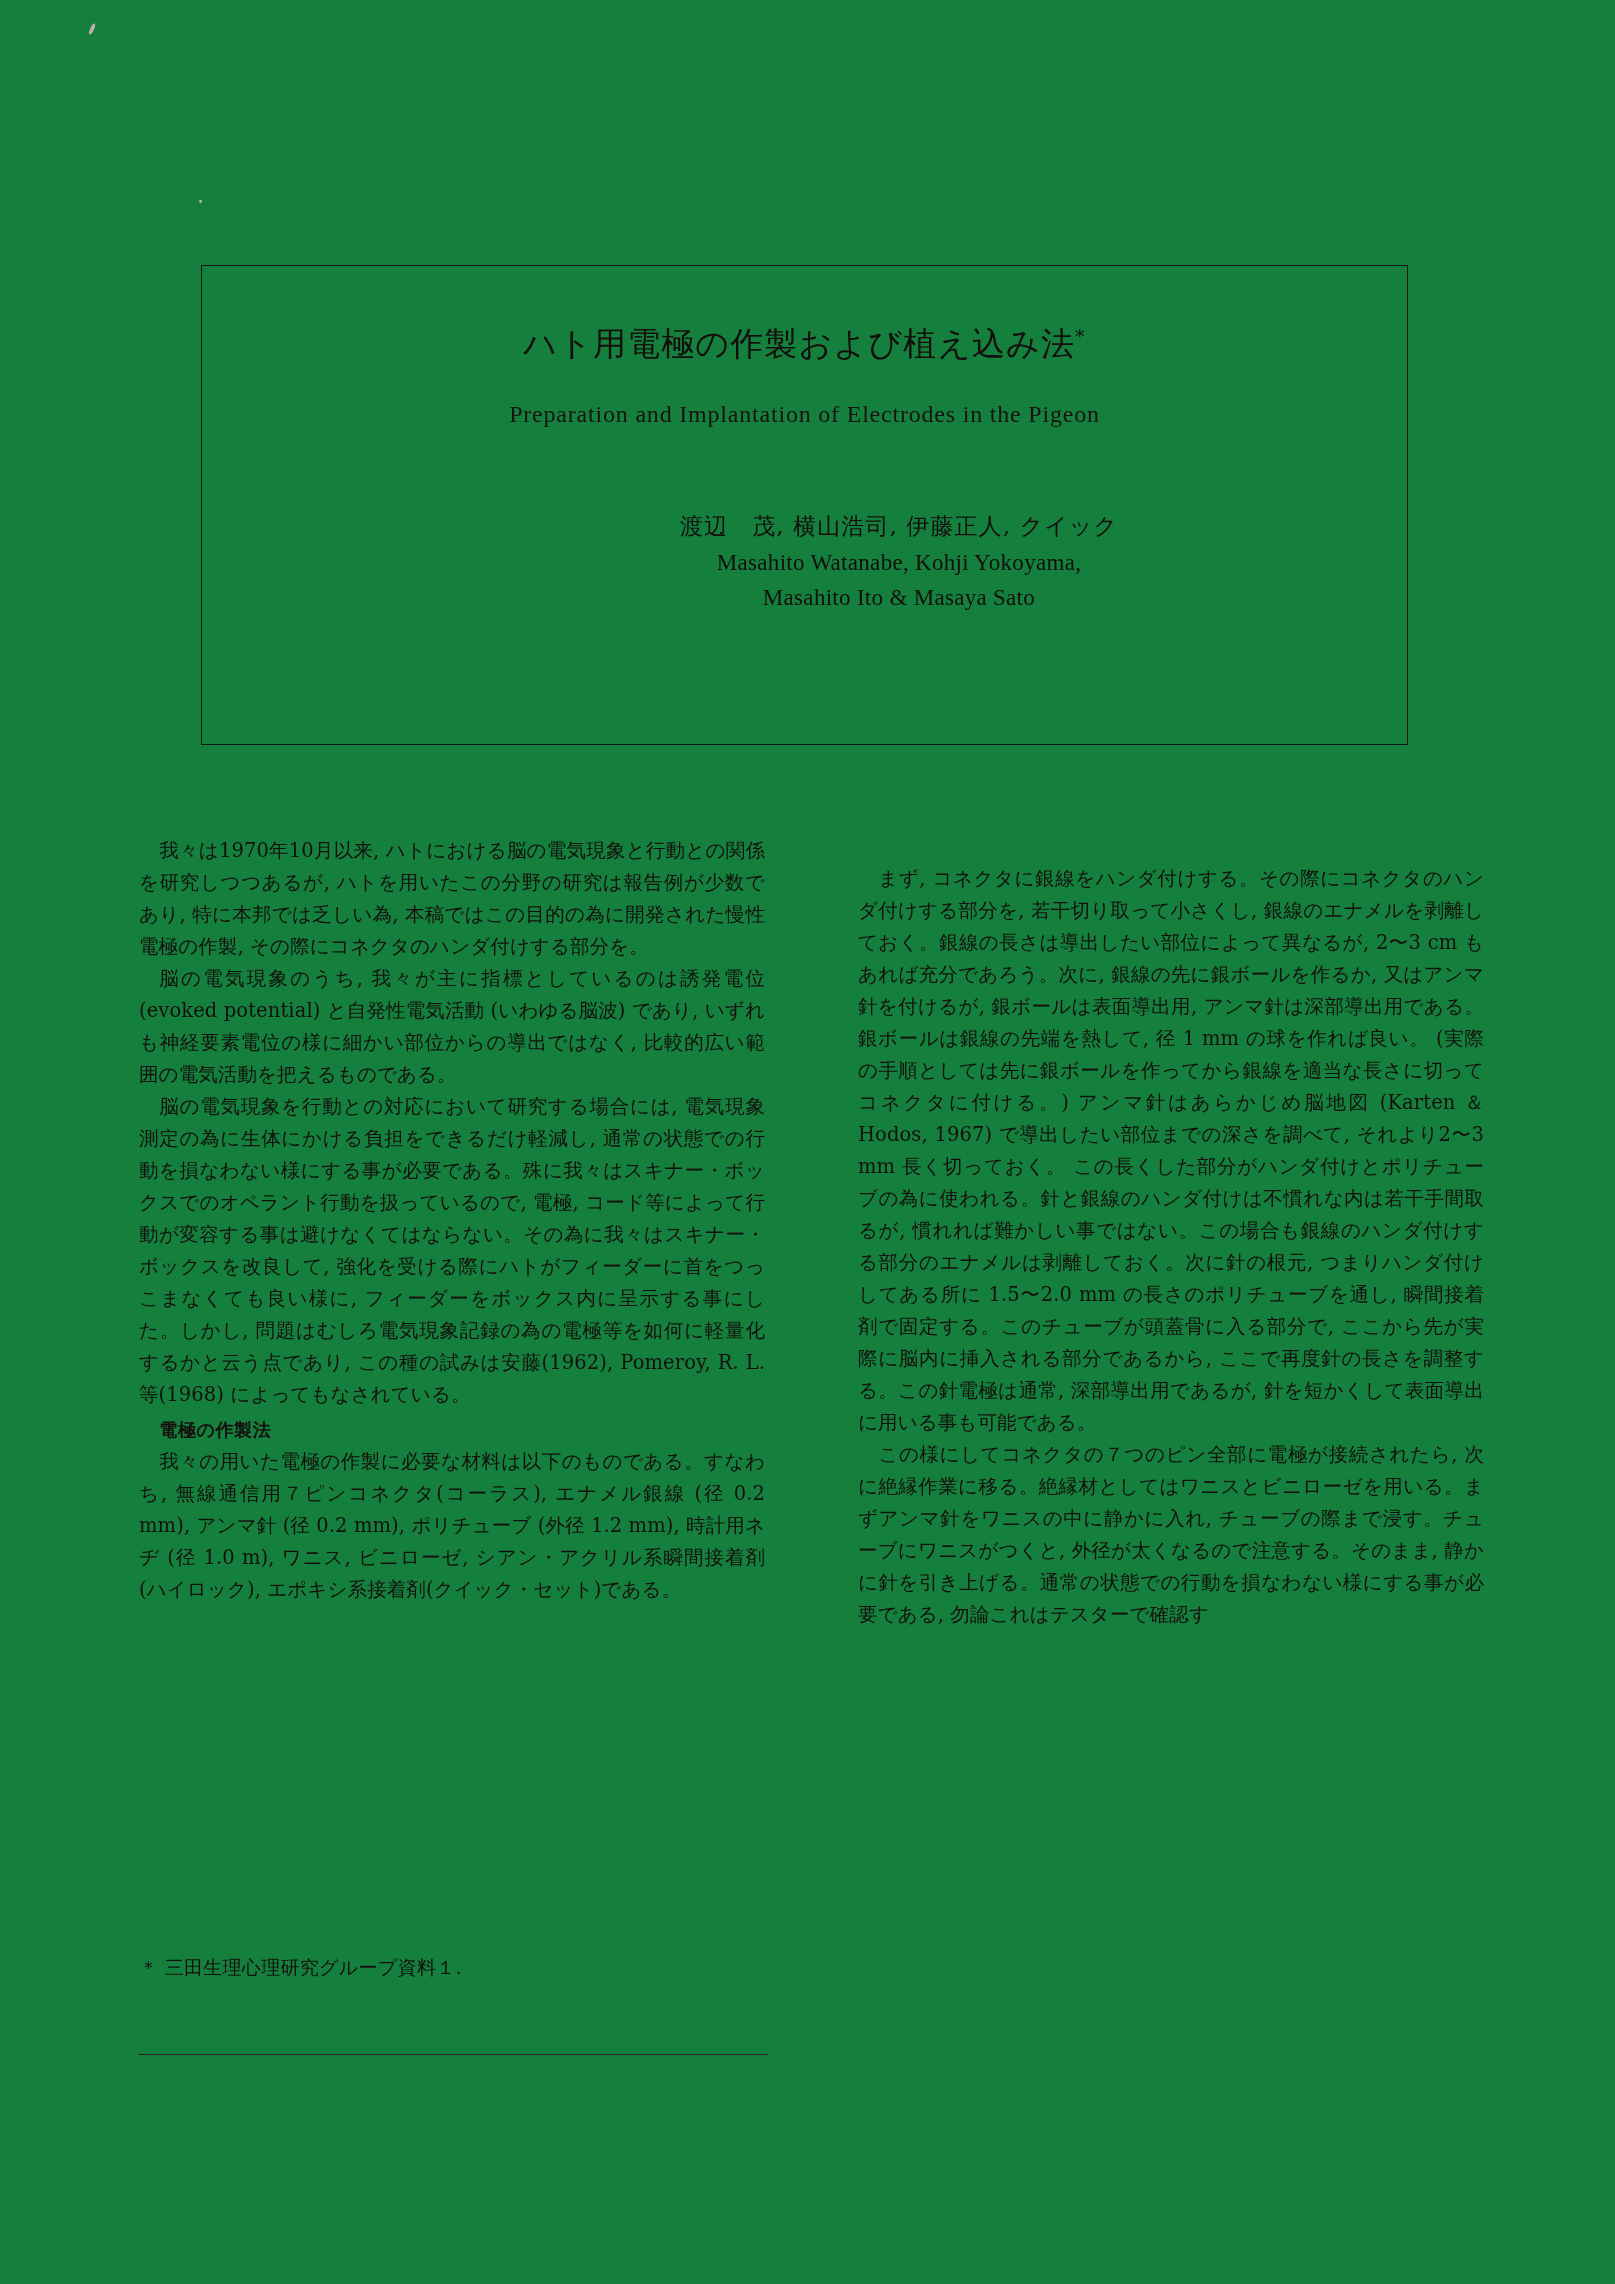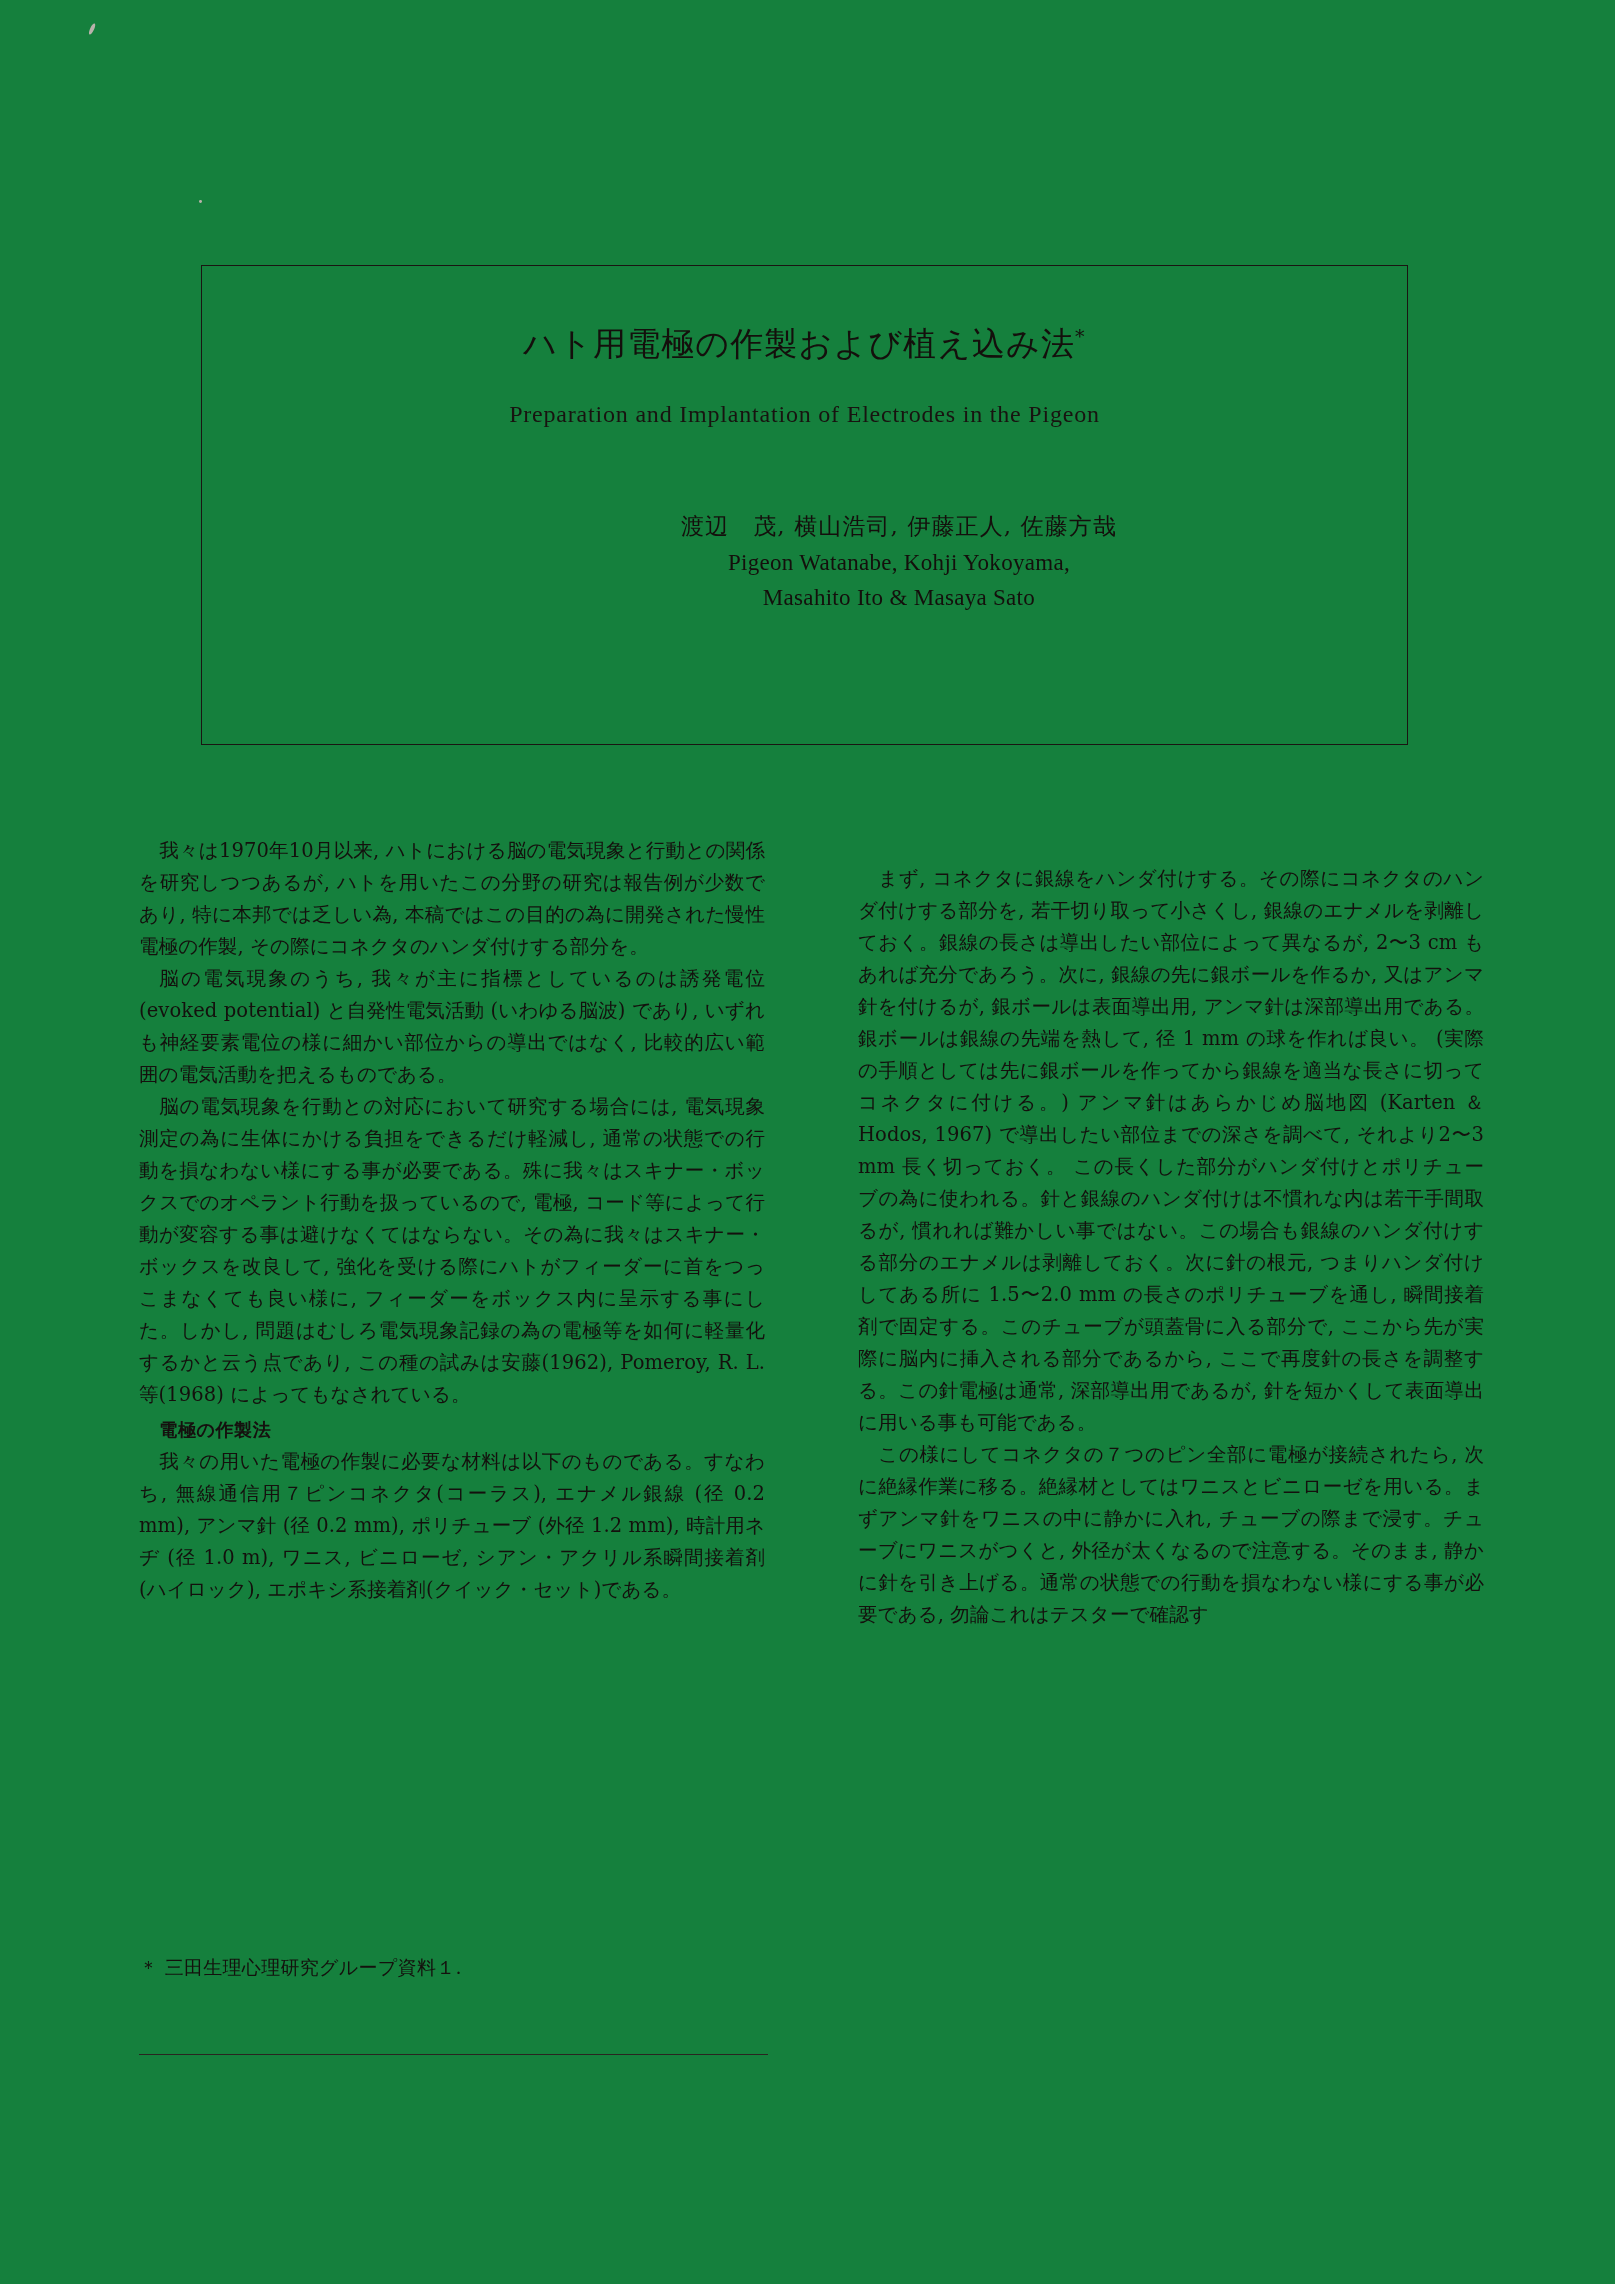--- a/index.html
+++ b/index.html
@@ -144,22 +144,22 @@
 
 <div class="page">
 
   <div class="speck" style="left:90px;top:22.6px;width:4px;height:12.4px;transform:rotate(25deg);"></div>
   <div class="speck" style="left:199px;top:200px;width:2.8px;height:2.8px;"></div>
 
   <div class="title-box">
     <div class="title-ja"><span>ハト用電極の作製および植え込み法</span><sup>*</sup></div>
     <div class="title-en">Preparation and Implantation of Electrodes in the Pigeon</div>
     <div class="authors">
-      <div class="ja">渡辺　茂, 横山浩司, 伊藤正人, 佐藤方哉</div>
-      <div class="en">Pigeon Watanabe, Kohji Yokoyama,</div>
+      <div class="ja">渡辺　茂, 横山浩司, 伊藤正人, クイック</div>
+      <div class="en">Masahito Watanabe, Kohji Yokoyama,</div>
       <div class="en">Masahito Ito &amp; Masaya Sato</div>
     </div>
   </div>
 
   <div class="columns">
     <div class="col col-left">
       <p class="para">我々は1970年10月以来, ハトにおける脳の電気現象と行動との関係を研究しつつあるが, ハトを用いたこの分野の研究は報告例が少数であり, 特に本邦では乏しい為, 本稿ではこの目的の為に開発された慢性電極の作製, その際にコネクタのハンダ付けする部分を。</p>
       <p class="para">脳の電気現象のうち, 我々が主に指標としているのは誘発電位 (evoked potential) と自発性電気活動 (いわゆる脳波) であり, いずれも神経要素電位の様に細かい部位からの導出ではなく, 比較的広い範囲の電気活動を把えるものである。</p>
       <p class="para">脳の電気現象を行動との対応において研究する場合には, 電気現象測定の為に生体にかける負担をできるだけ軽減し, 通常の状態での行動を損なわない様にする事が必要である。殊に我々はスキナー・ボックスでのオペラント行動を扱っているので, 電極, コード等によって行動が変容する事は避けなくてはならない。その為に我々はスキナー・ボックスを改良して, 強化を受ける際にハトがフィーダーに首をつっこまなくても良い様に, フィーダーをボックス内に呈示する事にした。しかし, 問題はむしろ電気現象記録の為の電極等を如何に軽量化するかと云う点であり, この種の試みは安藤(1962), Pomeroy, R. L. 等(1968) によってもなされている。</p>
       <h2 class="subhead">電極の作製法</h2>

